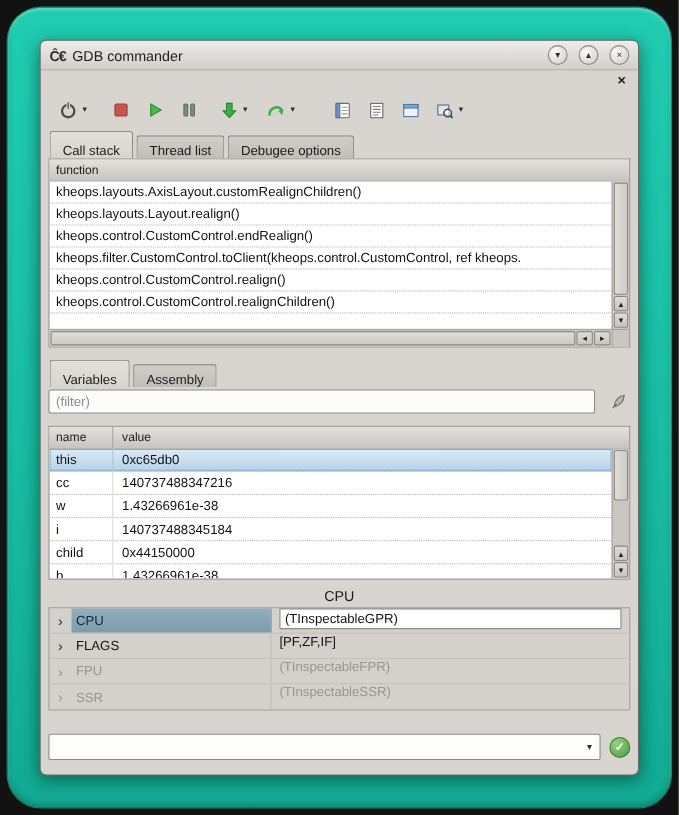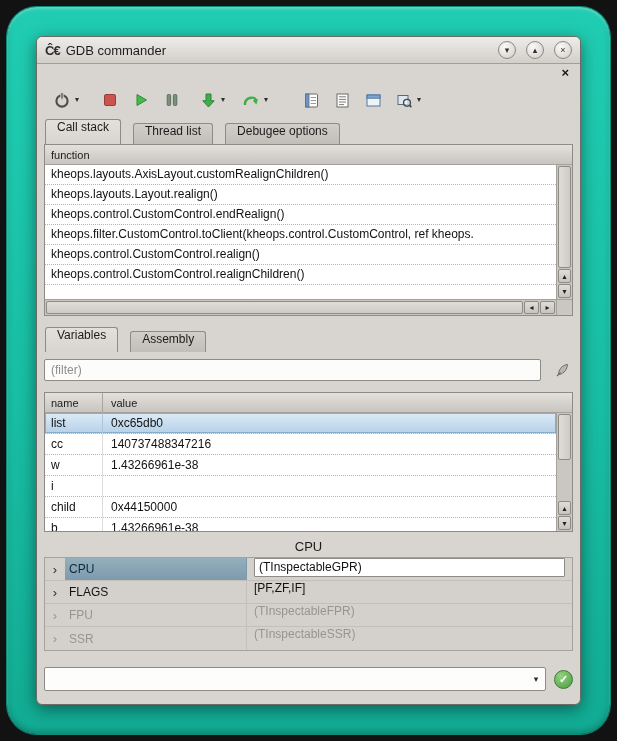--- a/index.html
+++ b/index.html
@@ -30,23 +30,23 @@
   .dock-close{font-size:13px;font-weight:bold;color:#161616;line-height:1;cursor:default}
 
   
   .toolbar{flex:0 0 38px;display:flex;align-items:center;padding:0 12px}
   .tbtn{width:26px;height:26px;display:flex;align-items:center;justify-content:center;background:transparent;border:0}
   .dd{width:12px;font-size:8px;color:#2e2e2e;text-align:left;line-height:1}
   .gap-s{width:5px}.gap-m{width:10px}.gap-l{width:22px}
 
   
   .tabbar{flex:0 0 25px;display:flex;align-items:flex-end;padding-left:8px}
-  .tab{font-size:12px;color:#1b1b1b;padding:0 11px;height:21px;display:flex;align-items:flex-start;
+  .tab{font-size:12px;color:#1b1b1b;padding:0 11px;height:21px;display:flex;align-items:flex-end;
     background:linear-gradient(180deg,#d2cfca,#c1beb9);border:1px solid #8e8b86;border-bottom:none;
-    border-radius:3px 3px 0 0;margin-right:12px}
+    border-radius:3px 3px 0 0;margin-right:3px}
   .tab.sel{height:25px;background:linear-gradient(180deg,#e3e0db,#d8d5d0)}
 
   
   .panel{position:relative;margin:0 7px;border:1px solid #8e8b86;background:#fff;overflow:hidden}
   .callstack{flex:0 0 172px}
   .variables{flex:0 0 140px}
   .thead{height:20px;display:flex;align-items:center;background:linear-gradient(180deg,#e4e1dc,#c8c5c0);
     border-bottom:1px solid #a5a29d;font-size:11px;color:#1b1b1b}
   .thead .h-single{padding-left:6px}
   .thead .c1{width:58px;padding-left:6px;height:100%;display:flex;align-items:center;border-right:1px solid #a8a5a0}
@@ -74,21 +74,21 @@
   .hscroll{position:absolute;left:0;right:16px;bottom:0;height:16px;background:#cac7c2;border-top:1px solid #a5a29d;display:flex}
   .hthumb{flex:1;margin:1px;background:linear-gradient(180deg,#e0ddd8,#cecbc6);border:1px solid #8e8b86;border-radius:2px}
   .hbtn{flex:0 0 15px;display:flex;align-items:center;justify-content:center;font-size:8px;color:#1e1e1e;
     background:linear-gradient(180deg,#e0ddd8,#c7c4bf);border:1px solid #8e8b86;border-radius:2px;margin:1px 1px 1px 0}
   .corner{position:absolute;right:0;bottom:0;width:16px;height:16px;background:#cac7c2;
     border-left:1px solid #a5a29d;border-top:1px solid #a5a29d}
 
   .splitter{flex:0 0 11px}
 
   
-  .filter-row{flex:0 0 27px;display:flex;align-items:flex-end;margin:2px 7px 11px;gap:10px}
+  .filter-row{flex:0 0 27px;display:flex;align-items:flex-start;margin:2px 7px 6px;gap:10px}
   .filter-input{flex:1;height:22px;border:1px solid #8e8b86;border-radius:2px;background:#fcfcfb;
     padding:0 6px;font-size:12px;color:#222;font-family:inherit;outline:none}
   .filter-input::placeholder{color:#8d8d8d}
   .pen-btn{width:22px;height:22px;display:flex;align-items:center;justify-content:center;background:transparent;border:0}
 
   
   .cpu{margin:5px 7px 0}
   .cpu-title{text-align:center;font-size:13px;color:#1b1b1b;height:20px;line-height:19px}
   .cpu-grid{border:1px solid #a5a29d;background:#d4d1cc}
   .cpu-row{display:flex;align-items:stretch;height:23px;border-bottom:1px solid #c3c0bb;font-size:12px;color:#121212}
@@ -295,36 +295,37 @@
     </div>
 
     <div class="panel variables">
       <div class="thead">
         <span class="c1">name</span>
         <span class="c2">value</span>
       </div>
       <div class="rows">
 
           <div class="var-row sel">
-            <span class="c1">list</span>
+            <span class="c1">this</span>
             <span class="c2">0xc65db0</span>
           </div>
 
           <div class="var-row">
             <span class="c1">cc</span>
             <span class="c2">140737488347216</span>
           </div>
 
           <div class="var-row">
             <span class="c1">w</span>
             <span class="c2">1.43266961e-38</span>
           </div>
 
           <div class="var-row">
             <span class="c1">i</span>
+            <span class="c2">140737488345184</span>
           </div>
 
           <div class="var-row">
             <span class="c1">child</span>
             <span class="c2">0x44150000</span>
           </div>
 
           <div class="var-row">
             <span class="c1">b</span>
             <span class="c2">1.43266961e-38</span>

